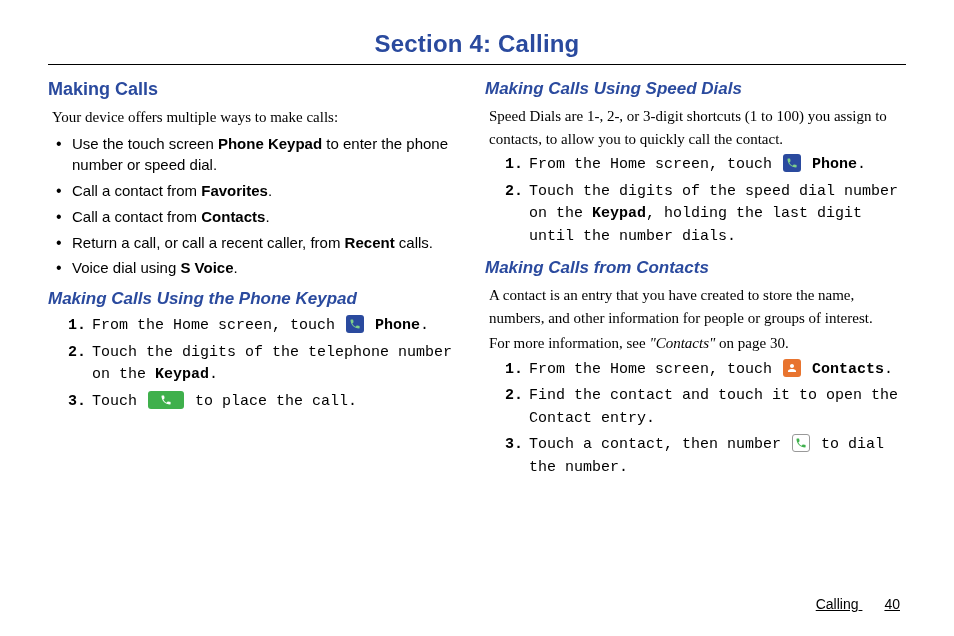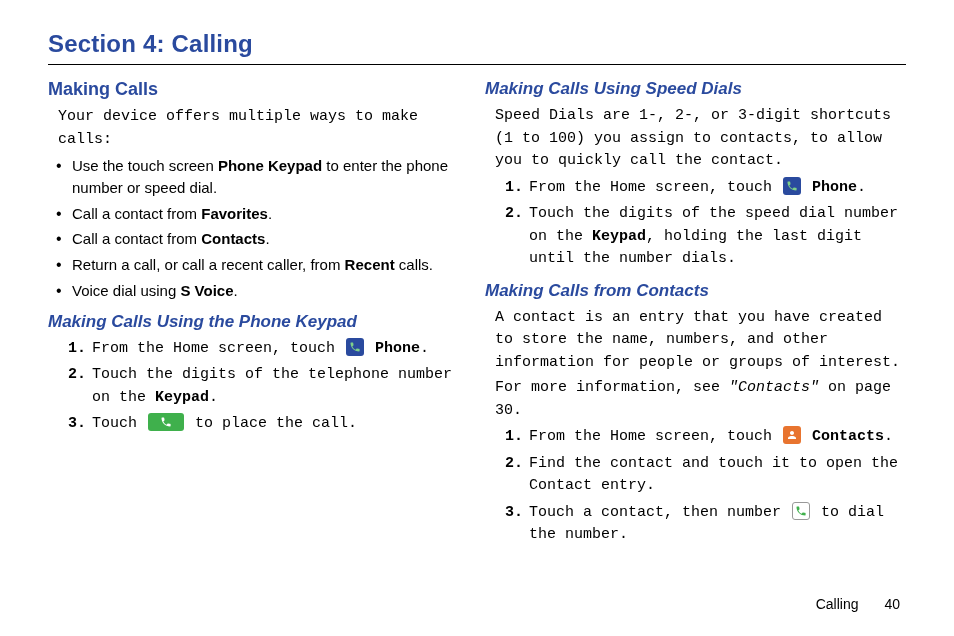--- a/index.html
+++ b/index.html
@@ -13,20 +13,21 @@
     padding: 30px 48px 20px 48px;
   }
   .section-title {
     font-size: 24px;
     font-weight: bold;
     color: #2a4a9e;
     font-stretch: condensed;
     letter-spacing: 0.2px;
     margin-bottom: 6px;
     font-family: "Arial Narrow", Arial, sans-serif;
+    text-align: center;
   }
   .hr {
     border: none;
     border-top: 1.5px solid #000;
     margin-bottom: 14px;
   }
   .columns {
     display: flex;
     gap: 16px;
   }
@@ -45,25 +46,25 @@
   .h3 {
     font-size: 17px;
     font-weight: bold;
     font-style: italic;
     color: #2a4a9e;
     font-family: "Arial Narrow", Arial, sans-serif;
     font-stretch: condensed;
     margin: 10px 0 6px 0;
   }
   .body-text {
-    font-family: Liberation Mono, monospace;
+    font-family: Liberation Serif, serif;
     font-stretch: condensed;
     font-size: 15px;
     line-height: 1.5;
-    margin: 3px 0 3px 10px;
+    margin: 3px 0 3px 4px;
   }
   .bullet-list {
     list-style: none;
     padding-left: 6px;
   }
   .bullet-list li {
     position: relative;
     padding-left: 18px;
     font-family: "Arial Narrow", Arial, sans-serif;
     font-stretch: condensed;
@@ -129,20 +130,21 @@
     border: 1px solid #999; border-radius: 3px;
   }
   .icon-dial svg { width: 12px; height: 12px; }
   .footer {
     position: absolute;
     bottom: 24px;
     right: 54px;
     font-family: "Arial Narrow", Arial, sans-serif;
     font-stretch: condensed;
     font-size: 14px;
+    text-decoration: underline;
   }
   .footer .pn { margin-left: 22px; }
 </style>
 </head>
 <body>
 
 <div class="section-title">Section 4: Calling</div>
 <hr class="hr">
 
 <div class="columns">

